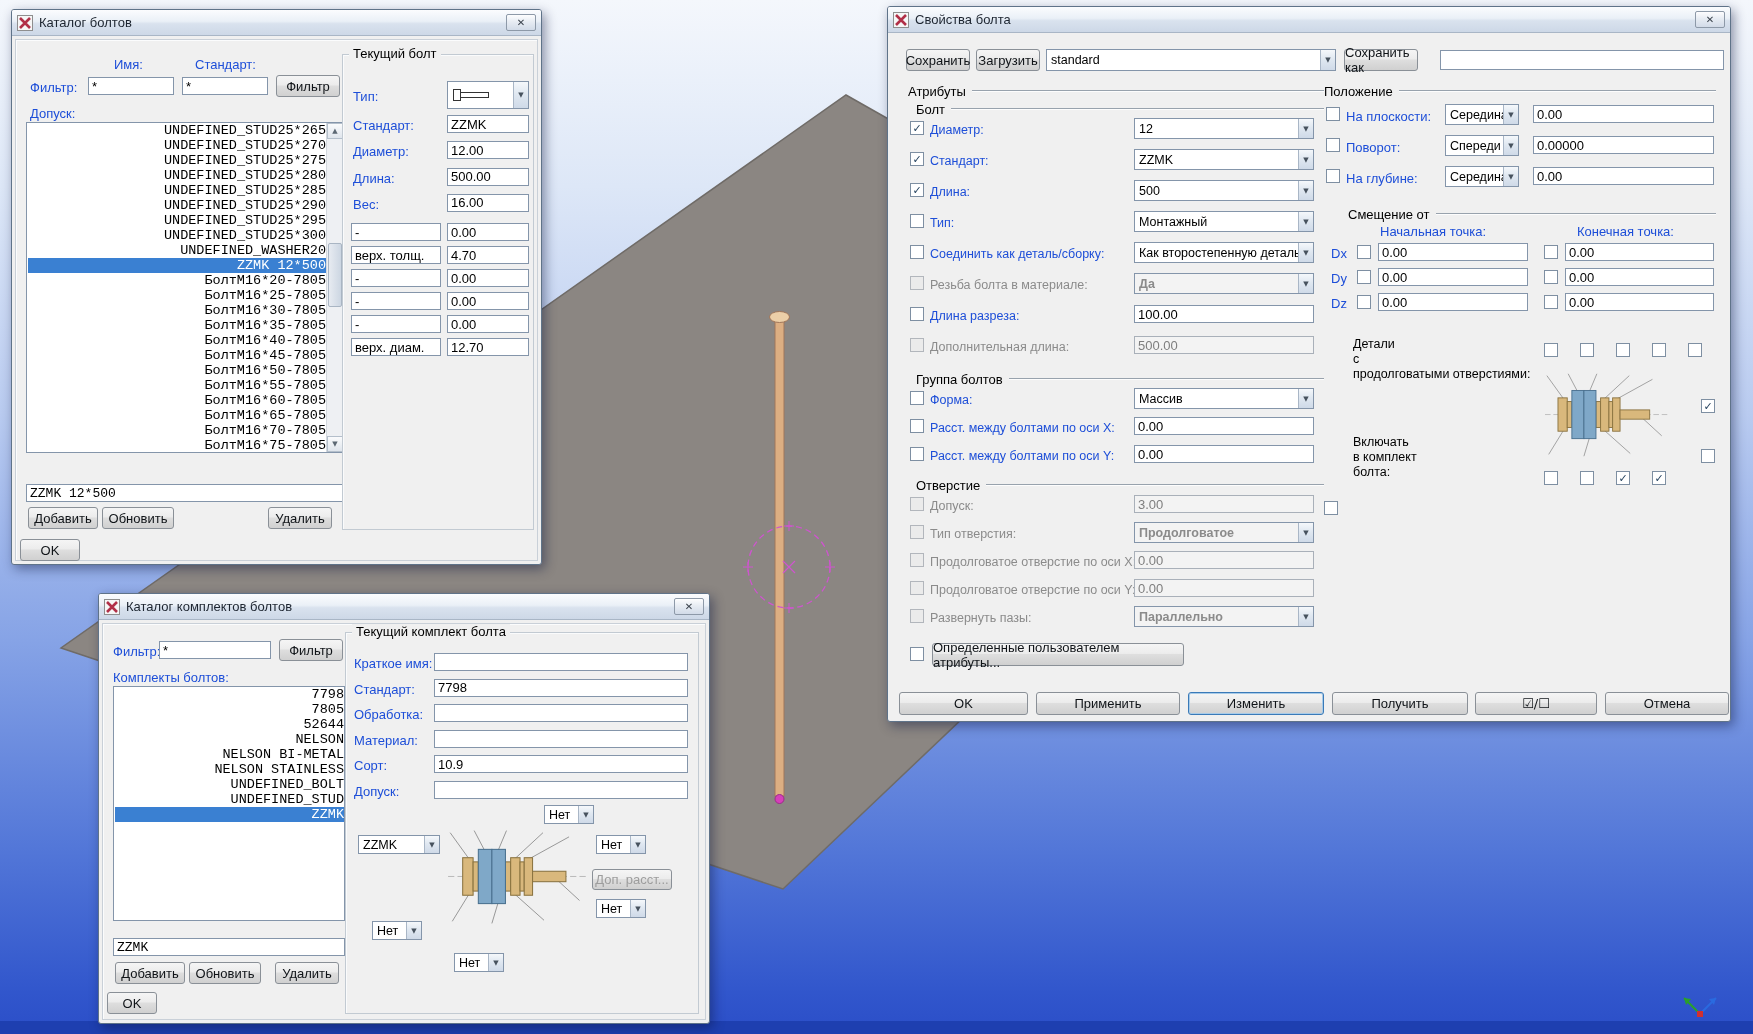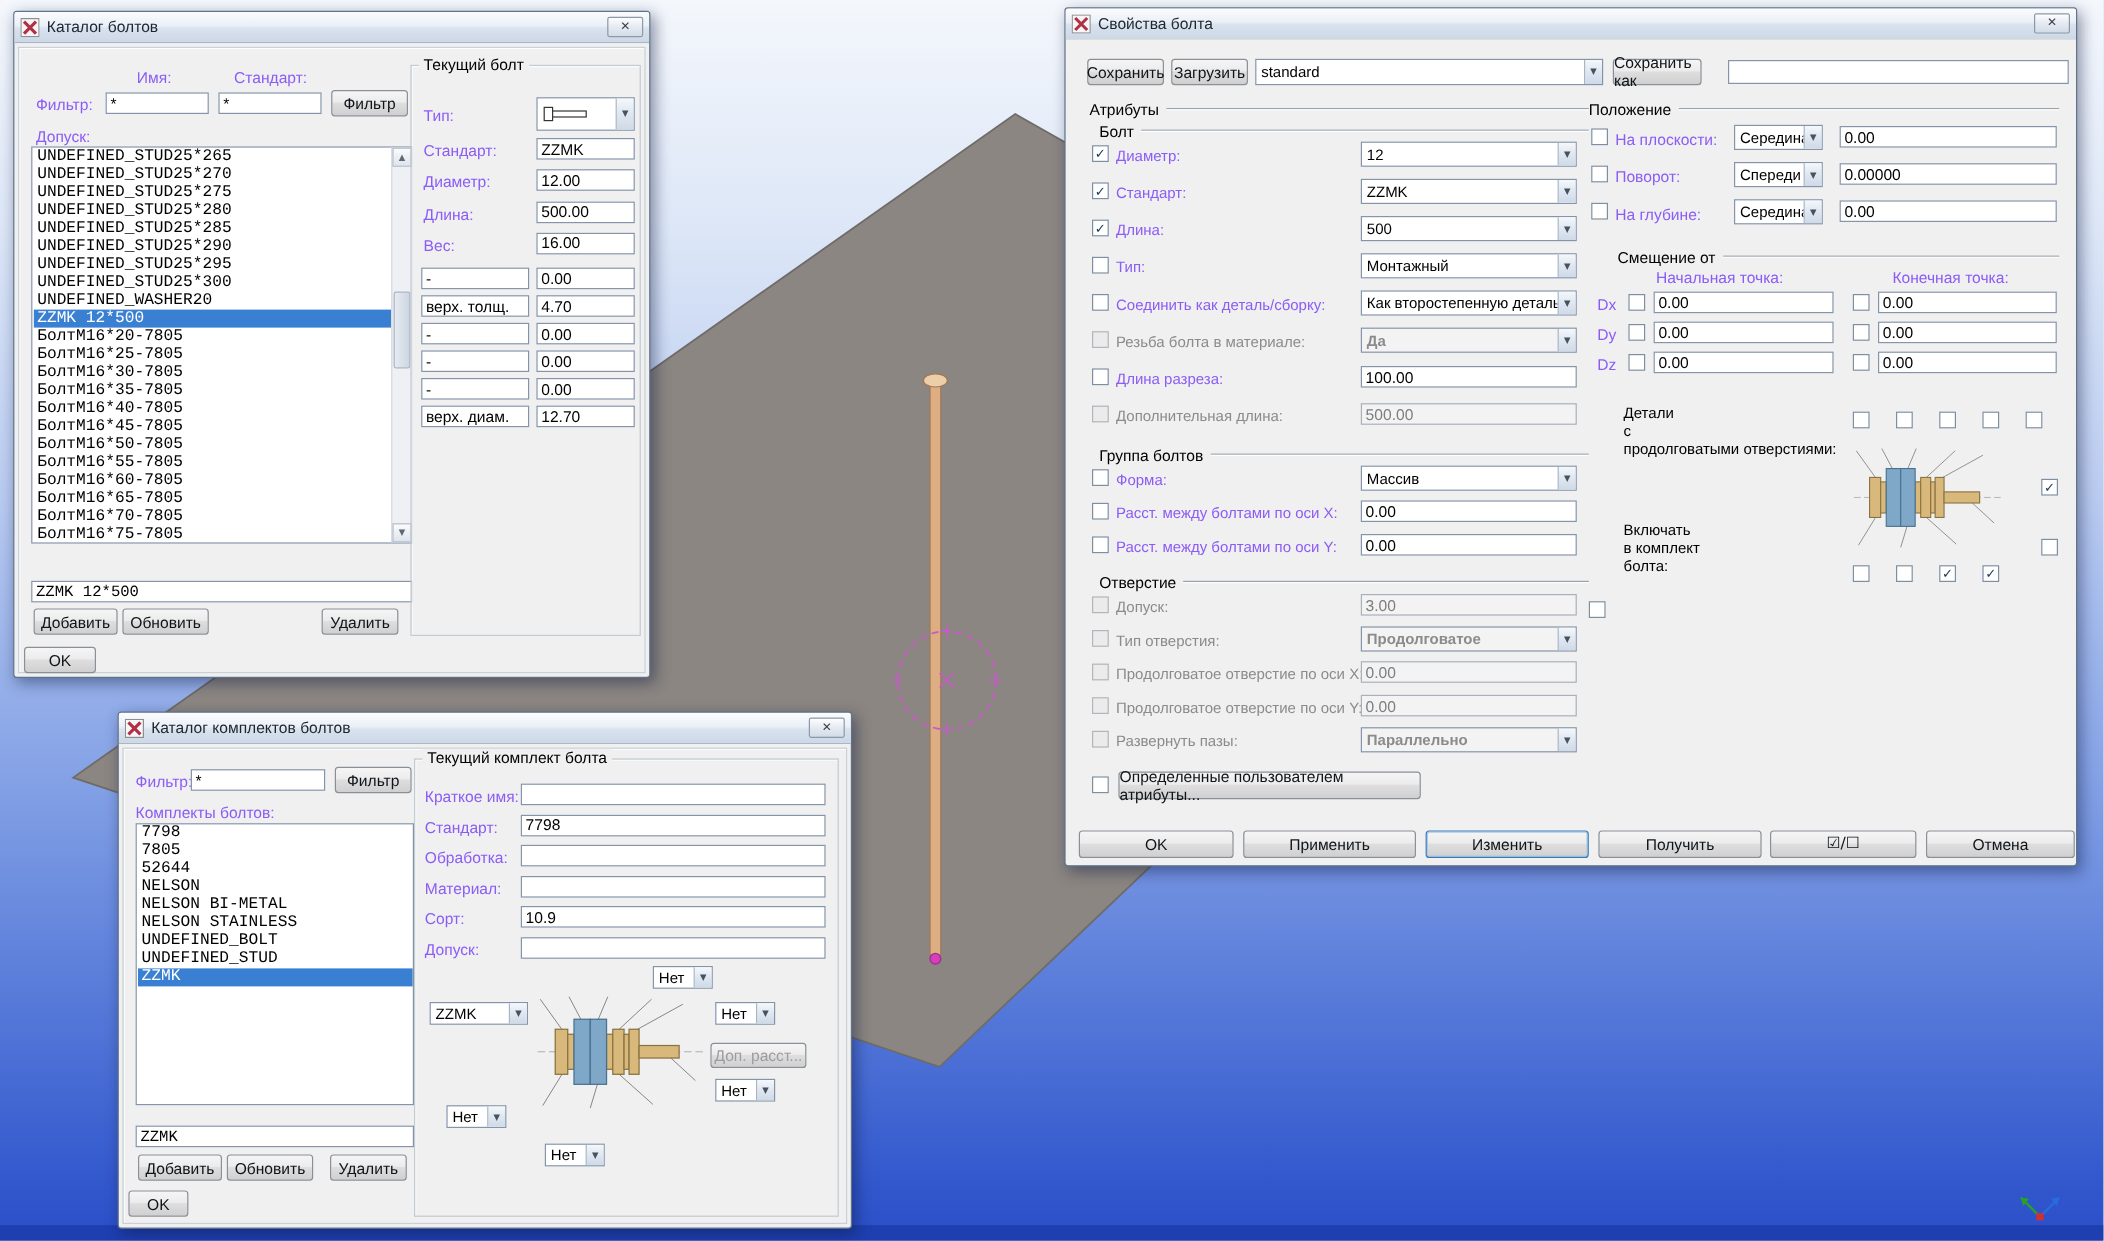--- a/index.html
+++ b/index.html
@@ -15,41 +15,41 @@
   .titlebar { position:absolute; left:0; top:0; right:0; height:26px; display:flex; align-items:center; padding:0 5px;
     background:linear-gradient(180deg,#fbfcfe 0%,#eaf0f7 45%,#d9e2ee 55%,#cdd8e7 100%);
     border-bottom:1px solid #a9b6c6; border-radius:2px 2px 0 0; }
   .title-text { margin-left:6px; font-size:13px; color:#1d2530; }
   .close-btn { margin-left:auto; width:30px; height:17px; border:1px solid #8d99a8; border-radius:2px;
     background:linear-gradient(#fdfdfe,#e7ecf3 45%,#d2dbe8); display:flex; align-items:center; justify-content:center;
     font-size:10px; color:#39414b; font-family:"DejaVu Sans",sans-serif; }
   .inner-frame { position:absolute; left:3px; right:3px; top:29px; bottom:3px; border:1px solid #c9d0d8;
     box-shadow:inset 1px 1px 0 #fbfcfd; }
 
-  .lbl { position:absolute; font-size:13px; color:#8b5cf6; white-space:nowrap; }
+  .lbl { position:absolute; font-size:13px; color:#1d4ed8; white-space:nowrap; }
   .dis { color:#8b8b8b; }
   .tb { position:absolute; background:#fff; border:1px solid #8495aa; font:13px "Liberation Sans",sans-serif;
     padding:0 3px; color:#000; outline:none; }
   .tb.mono { font-family:"Liberation Mono",monospace; }
   input.tb.dis { background:#f3f3f3; color:#7e7e7e; border-color:#a9b0b9; }
   .btn { position:absolute; display:flex; align-items:center; justify-content:center; font-size:13px; color:#101418;
     background:linear-gradient(180deg,#f5f5f5,#ececec 45%,#dedede 50%,#d0d0d0); border:1px solid #8a9097; border-radius:3px; }
   .btn.dis { color:#9d9d9d; }
   .btn.default { border-color:#3a7ab8; box-shadow:inset 0 0 0 1px #a8cbe8; }
   .combo { position:absolute; background:#fff; border:1px solid #8495aa; display:flex; align-items:center; overflow:hidden; }
   .combo .ct { flex:1; padding-left:4px; font-size:12.5px; white-space:nowrap; overflow:hidden; display:flex; align-items:center; }
   .combo .ca { flex:0 0 15px; align-self:stretch; background:linear-gradient(#f5f8fb,#e0e8f1 45%,#cfdae8);
     border-left:1px solid #a9b6c6; display:flex; align-items:center; justify-content:center; font-size:7px; color:#47525e;
     font-family:"DejaVu Sans",sans-serif; }
   .combo.dis { background:#f3f3f3; }
   .combo.dis .ct { color:#8b8b8b;font-weight:bold; }
 
   .listbox { position:absolute; background:#fff; border:1px solid #8495aa; }
   .listitems { position:absolute; left:1px; top:0; right:0; bottom:0; overflow:hidden; }
-  .li { height:15px; padding-left:3px; white-space:pre; font:13.5px/15px "Liberation Mono",monospace; color:#000; }
+  .li { height:15px; padding-left:18px; white-space:pre; font:13.5px/15px "Liberation Mono",monospace; color:#000;text-align:right; }
   .li.sel { background:#3a80d2; color:#fff; }
   .vscroll { position:absolute; top:0; bottom:0; right:0; width:17px; background:#eef0f3; border-left:1px solid #d3d8de; }
   .sb-btn { position:absolute; left:0; width:16px; height:16px; background:linear-gradient(#fafbfc,#dfe5ec);
     border:1px solid #b4bfcb; display:flex; align-items:center; justify-content:center; font-size:7px; color:#5c6873;
     font-family:"DejaVu Sans",sans-serif; }
   .sb-thumb { position:absolute; left:1px; width:14px; background:linear-gradient(90deg,#e7ebf1,#ccd6e2);
     border:1px solid #a9b5c3; border-radius:2px; }
 
   .groupbox { position:absolute; border:1px solid #c2cad2; box-shadow:inset 1px 1px 0 #fafbfc; }
   .legend { position:absolute; top:-9px; left:6px; background:#f0f0f0; padding:0 4px; font-size:13px; white-space:nowrap; }

